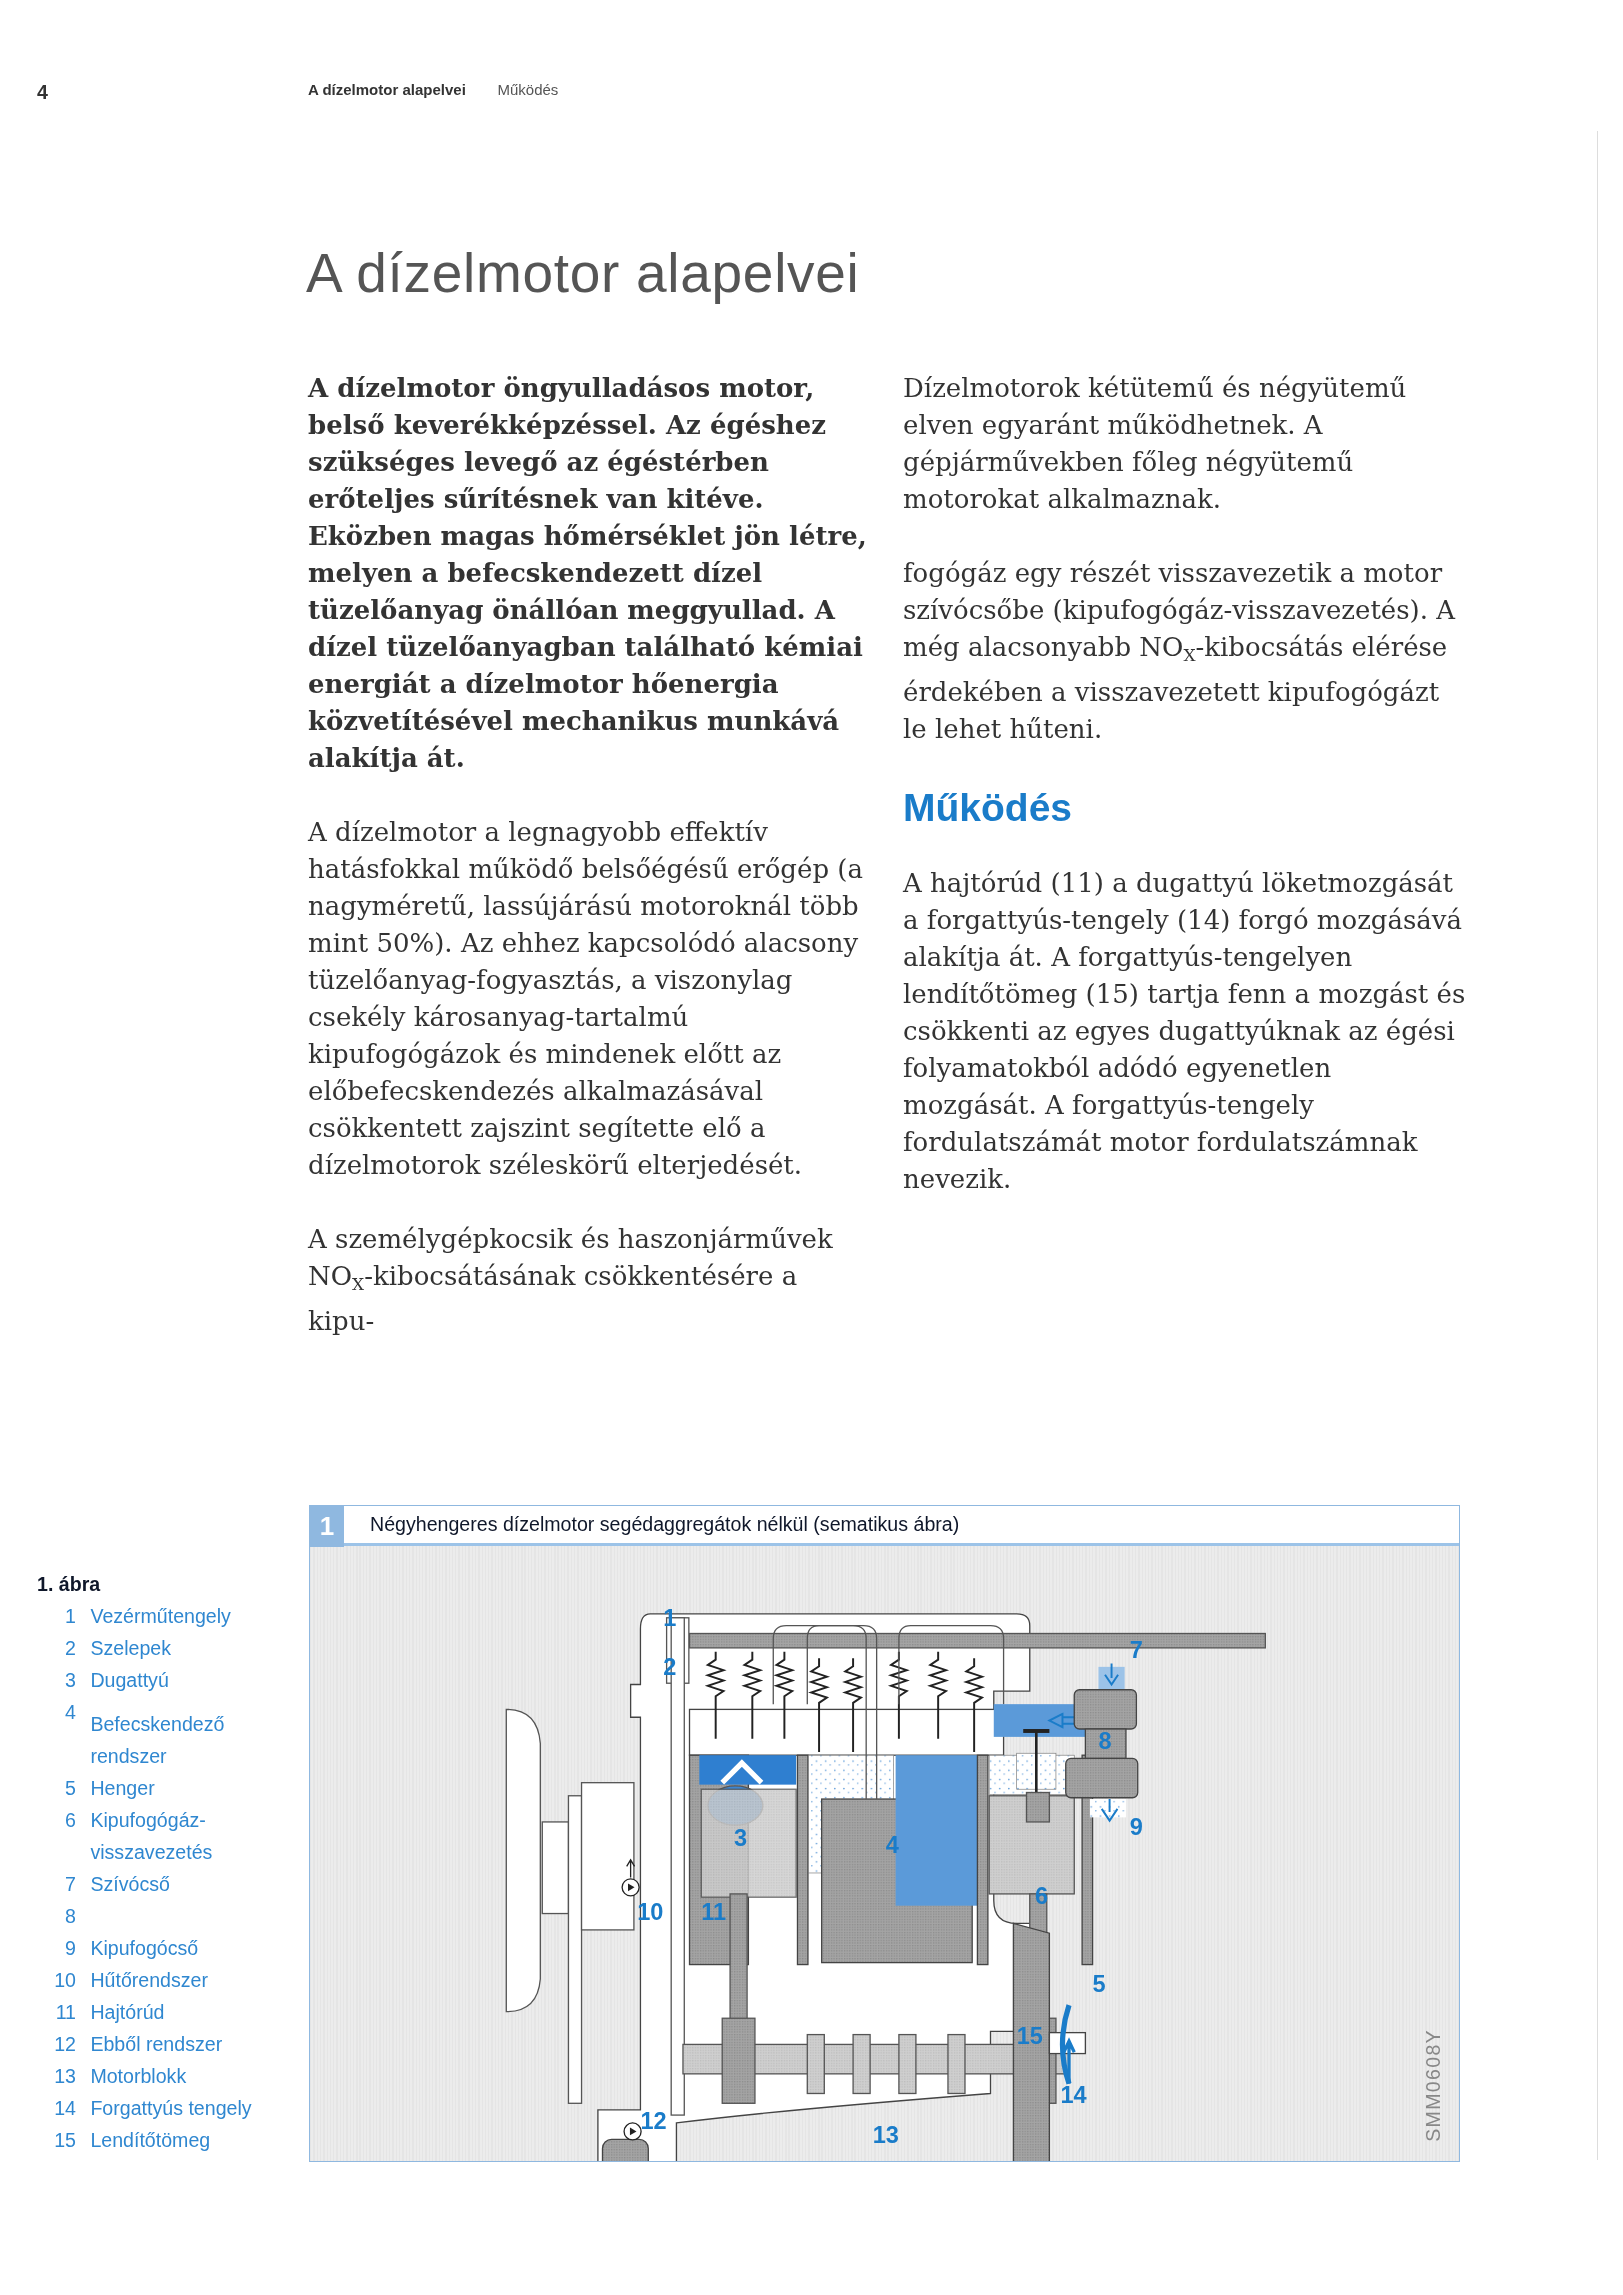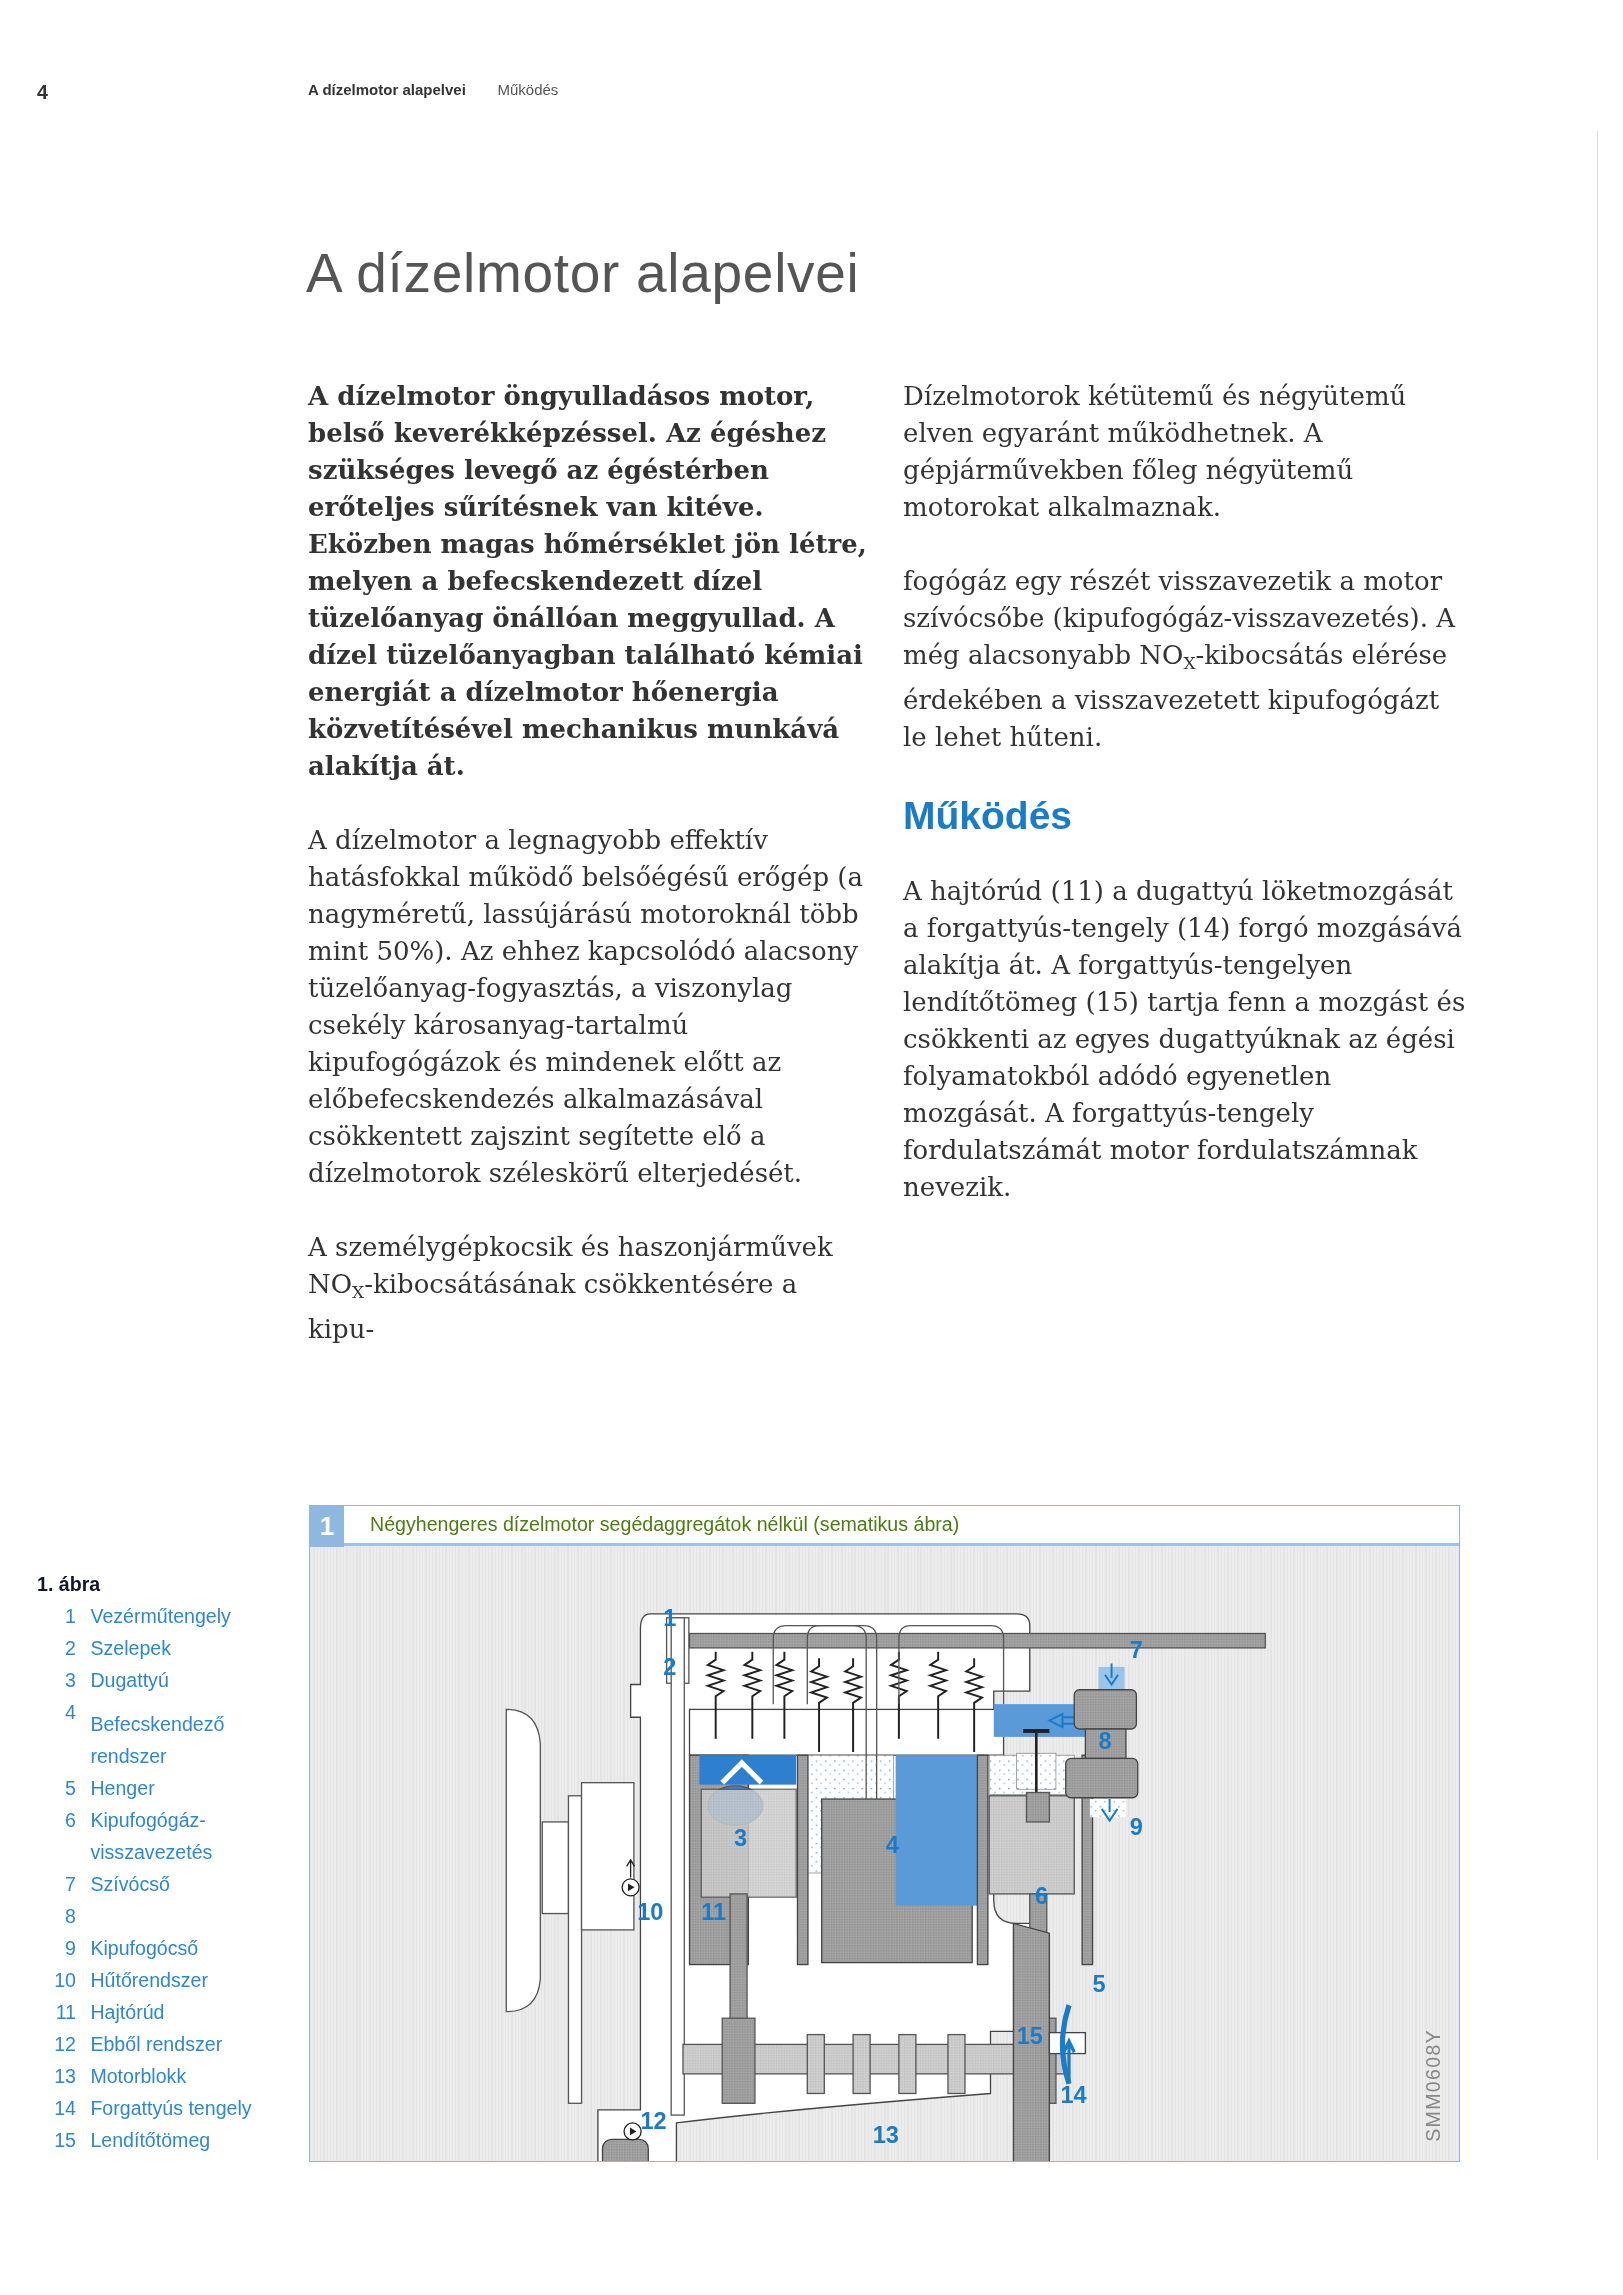--- a/index.html
+++ b/index.html
@@ -7,41 +7,41 @@
   .sans { font-family:"Liberation Sans", "DejaVu Sans", sans-serif; }
   .serif { font-family:"DejaVu Serif", "Liberation Serif", serif; }
 
   .page-num { position:absolute; left:37px; top:81px; font-size:19.6px; font-weight:bold; color:#333; }
   .running-head { position:absolute; left:308px; top:81px; font-size:15px; }
   .running-head .rh-main { font-weight:bold; color:#333; }
   .running-head .rh-sub { color:#555; margin-left:27.5px; }
 
   .page-title { position:absolute; left:306px; top:241px; font-size:55px; font-weight:300; color:#555; letter-spacing:0.7px; }
 
-  .col { position:absolute; top:378px; width:563px; font-size:26px; line-height:37px; color:#333; }
+  .col { position:absolute; top:370px; width:563px; font-size:26px; line-height:37px; color:#333; }
   .col-left { left:308px; }
   .col-right { left:903px; }
   .col p { margin:0 0 37px 0; }
   .col p.lead { font-weight:bold; }
   .sub { font-size:17px; vertical-align:-5.2px; }
   .section-heading { color:#1a7cc9; font-weight:bold; font-size:39px; margin:29px 0 34px 0; line-height:46px; }
 
   
   .legend { position:absolute; left:37px; top:1568px; font-size:19.6px; line-height:32px; color:#2f87d0; }
   .legend-title { font-weight:bold; color:#0f172a; }
   .legend-row { display:flex; }
   .legend-num { width:39px; text-align:right; padding-right:14.4px; flex:none; }
   .legend-label { width:190px; }
 
   
   .figure { position:absolute; left:309px; top:1505px; width:1149px; height:655px; border:1.3px solid #8fb8e0; background:#ececec;
     background-image:repeating-linear-gradient(90deg, rgba(0,0,0,0.03) 0 1.3px, transparent 1.3px 3.3px); }
   .figure-header { position:absolute; left:0; top:0; right:0; height:37px; background:#fff; border-bottom:3.9px solid #9cc3e8; }
   .figure-num { position:absolute; left:0; top:0; width:34px; height:41px; background:#8fb8e0; color:#fff; font-weight:bold; font-size:26px; text-align:center; line-height:41px; }
-  .figure-caption { position:absolute; left:60px; top:6.5px; font-size:19.6px; color:#4d7c0f; }
+  .figure-caption { position:absolute; left:60px; top:6.5px; font-size:19.6px; color:#0f172a; }
   .figure-code { position:absolute; right:14.4px; bottom:19.6px; writing-mode:vertical-rl; transform:rotate(180deg); font-size:19.6px; color:#888; letter-spacing:1.3px; }
   .diagram { position:absolute; left:0; top:41px; }
   .diag-label { font-family:"Liberation Sans", sans-serif; font-weight:bold; font-size:36px; fill:#1a7cc9; }
 
   .margin-line { position:absolute; left:1597px; top:131px; width:1.3px; height:2029px; background:#ddd; }
 </style>
 </head>
 <body>
 
 <div class="margin-line"></div>

